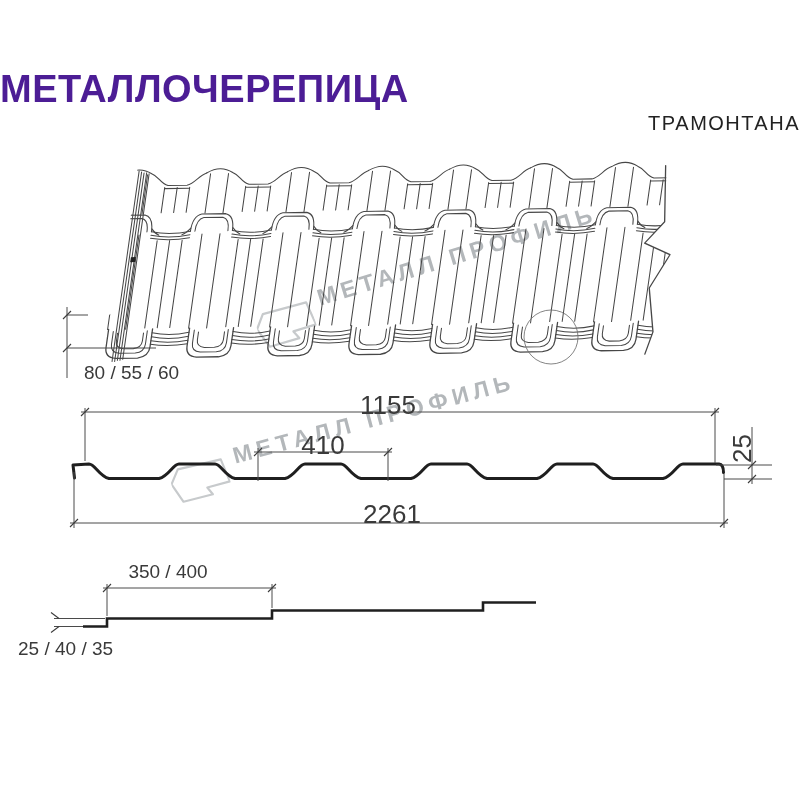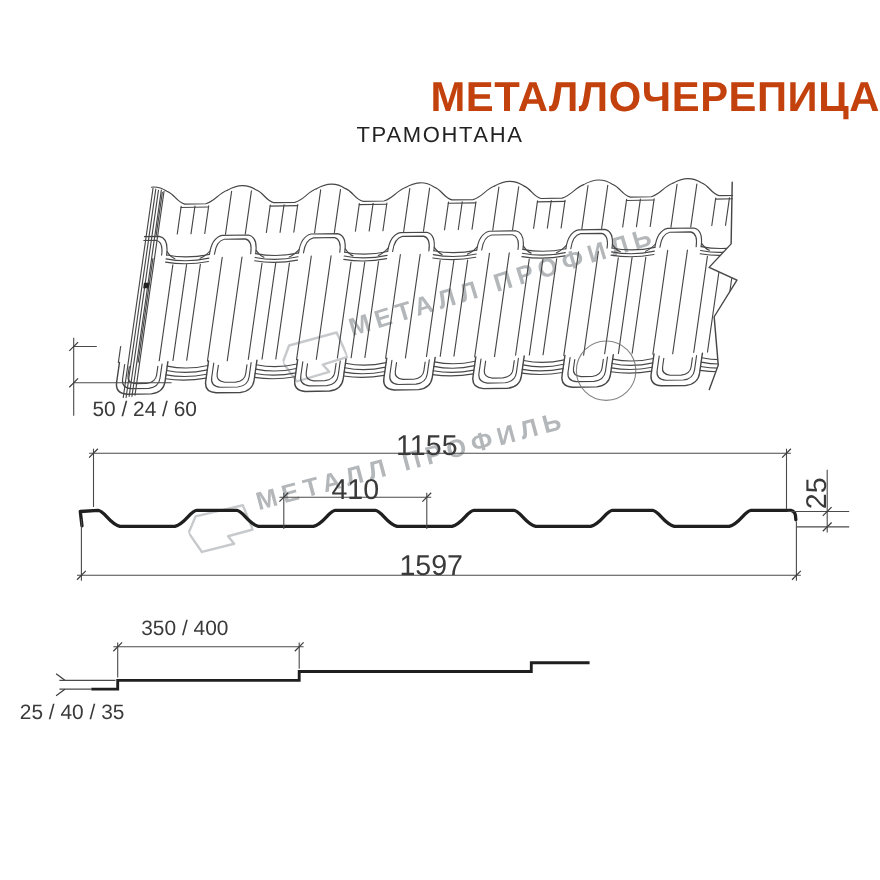--- a/index.html
+++ b/index.html
@@ -1,21 +1,21 @@
 <!DOCTYPE html>
 <html><head>
 <meta charset="utf-8">
 <style>
   html,body{margin:0;padding:0;background:#fff}
   #page{position:relative;width:800px;height:800px;background:#fff;overflow:hidden;
         font-family:"Liberation Sans",sans-serif;color:#1c1c1c}
   .abs{position:absolute}
-  #title{left:0;right:0;top:68px;text-align:right;font-size:38px;font-weight:bold;
-         letter-spacing:.5px;color:#c2410c;white-space:nowrap}
-  #subtitle{left:0;right:0;top:112px;text-align:center;font-size:20px;font-weight:500;
+  #title{left:0;right:12px;top:68px;text-align:left;font-size:38px;font-weight:bold;
+         letter-spacing:.5px;color:#4c1d95;white-space:nowrap}
+  #subtitle{left:0;right:0;top:112px;text-align:right;font-size:20px;font-weight:500;
             letter-spacing:1.5px;color:#222}
   .dim{font-size:26px;font-weight:400;color:#3a3a3a;white-space:nowrap}
   .dim.small{font-size:19px}
   .ctr{transform:translateX(-50%)}
   #dim-25{left:728px;top:433px;transform:rotate(-90deg);transform-origin:center}
   .wm{position:absolute;display:flex;align-items:flex-start;gap:9px;color:#b3b7ba;
       font-weight:bold;font-size:23px;letter-spacing:5px;white-space:nowrap;z-index:1}
   .wm .txt{margin-top:-7px}
   .wm svg{flex:0 0 auto}
   #wm1{left:258px;top:311px;transform:rotate(-17deg);transform-origin:0 50%}
@@ -131,21 +131,21 @@
       <path class="thick2" d="M83 626.5 L107 626.5 L107 618.5 L272 618.5 L272 610.5 L483 610.5 L483 602.5 L536 602.5"></path>
 
       <path class="thin" d="M103 588 L276 588 M107 584 L107 616 M272 584 L272 608"></path>
       <path class="tick" d="M103 592 L111 584 M268 592 L276 584"></path>
 
       <path class="thin" d="M54 618.5 L105 618.5 M54 626.5 L83 626.5"></path>
       <path class="tick" d="M51 612.5 L59 618.5 M51 632.5 L59 626.5"></path>
     </g>
   </svg>
 
-  <div class="abs dim small lbl" style="left:84px;top:362px">50 / 24 / 60</div>
+  <div class="abs dim small lbl" style="left:84px;top:362px">80 / 55 / 60</div>
   <div class="abs dim ctr lbl" style="left:388px;top:390px">1155</div>
   <div class="abs dim ctr lbl" style="left:323px;top:430px">410</div>
   <div class="abs dim lbl" id="dim-25">25</div>
-  <div class="abs dim ctr lbl" style="left:392px;top:499px">1597</div>
+  <div class="abs dim ctr lbl" style="left:392px;top:499px">2261</div>
   <div class="abs dim small ctr lbl" style="left:168px;top:561px">350 / 400</div>
   <div class="abs dim small lbl" style="left:18px;top:638px">25 / 40 / 35</div>
 
 </div>
 
 </body></html>

